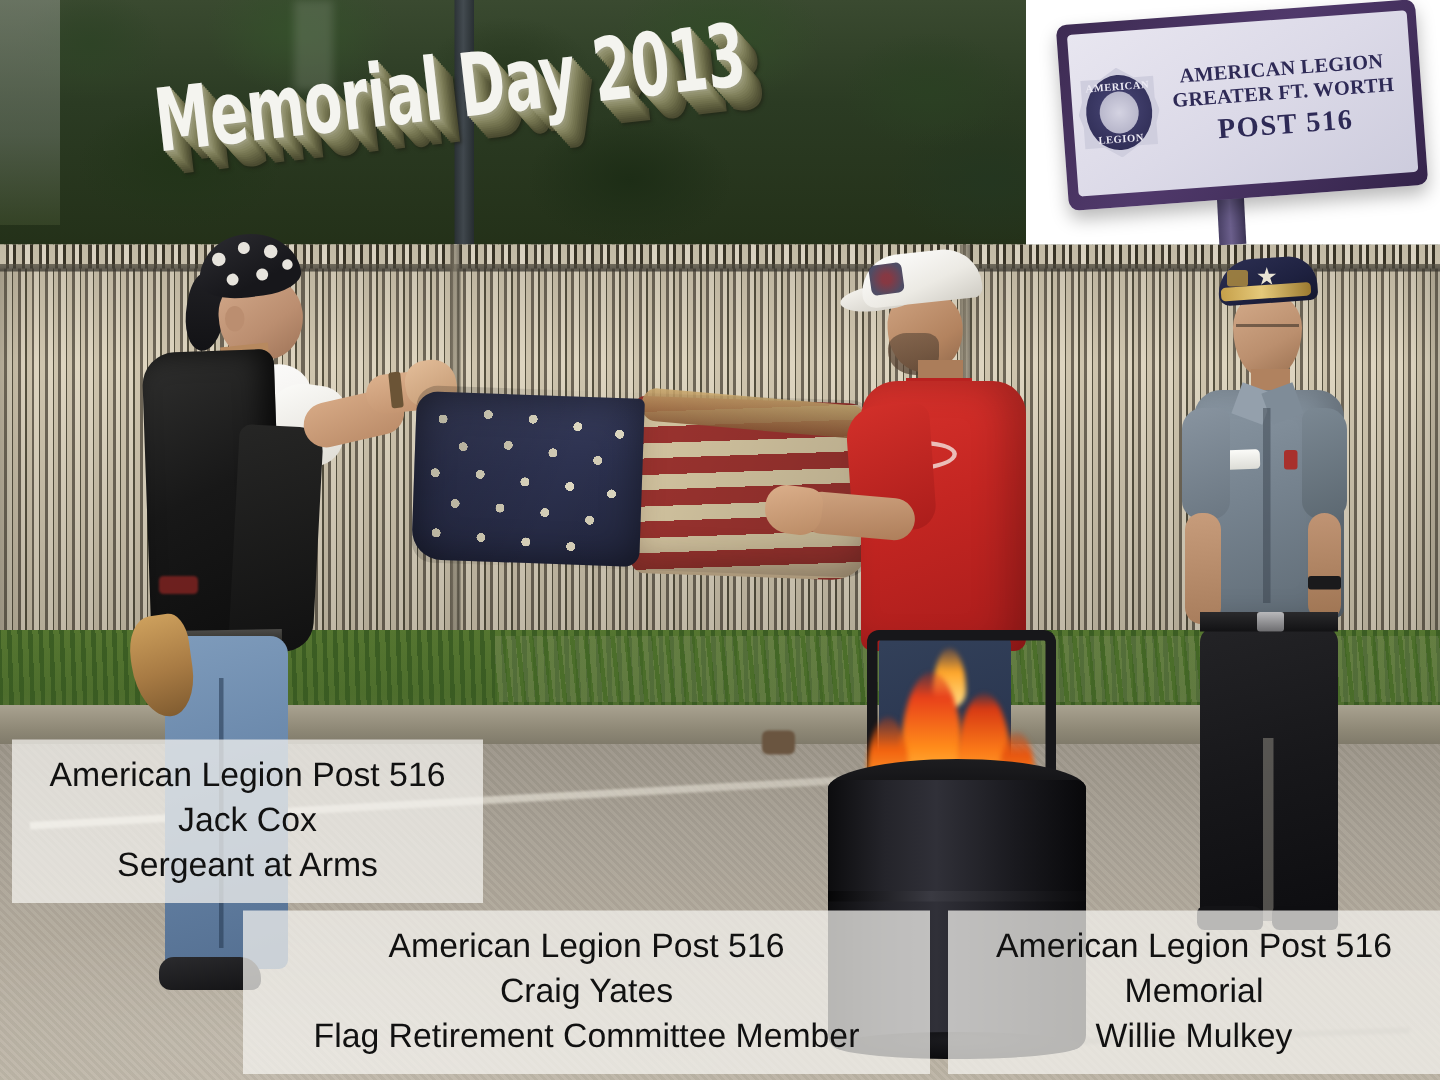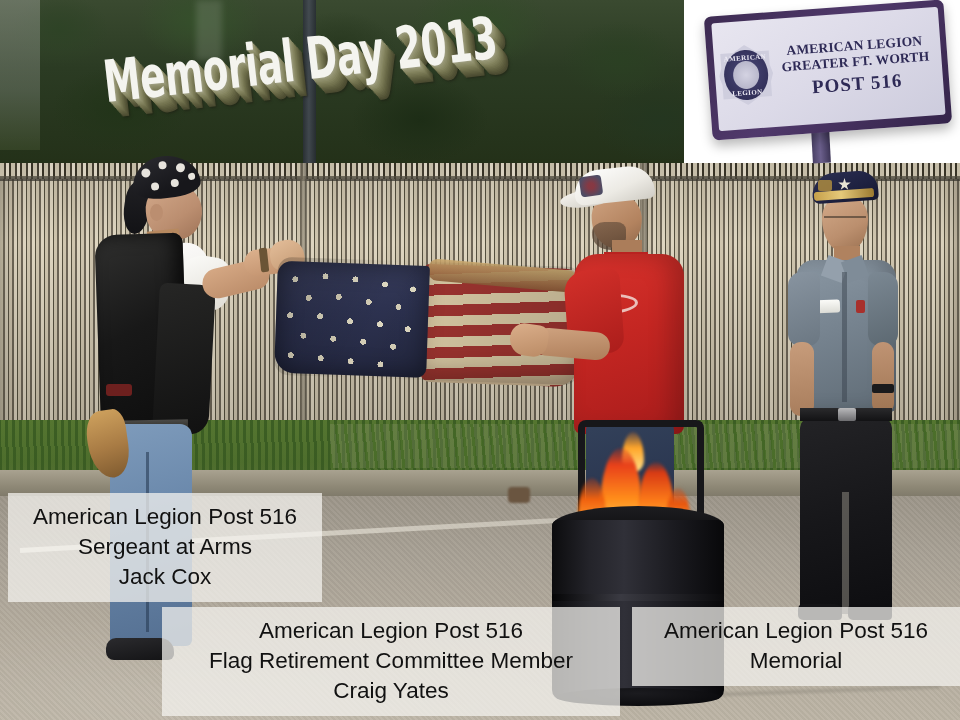--- a/index.html
+++ b/index.html
@@ -745,28 +745,29 @@
           <div class="sign-l1">AMERICAN LEGION</div>
           <div class="sign-l2">GREATER FT. WORTH</div>
           <div class="sign-l3">POST 516</div>
         </div>
       </div>
     </div>
   </div>
 
   <div class="caption" id="cap1">
     <span class="cl">American Legion Post 516</span>
+    <span class="cl">Jack Cox</span>
     <span class="cl">Sergeant at Arms</span>
-    <span class="cl">Jack Cox</span>
   </div>
 
   <div class="caption" id="cap2">
     <span class="cl">American Legion Post 516</span>
+    <span class="cl">Craig Yates</span>
     <span class="cl">Flag Retirement Committee Member</span>
-    <span class="cl">Craig Yates</span>
   </div>
 
   <div class="caption" id="cap3">
     <span class="cl">American Legion Post 516</span>
     <span class="cl">Memorial</span>
+    <span class="cl">Willie Mulkey</span>
   </div>
 
 </div>
 
 </body></html>

